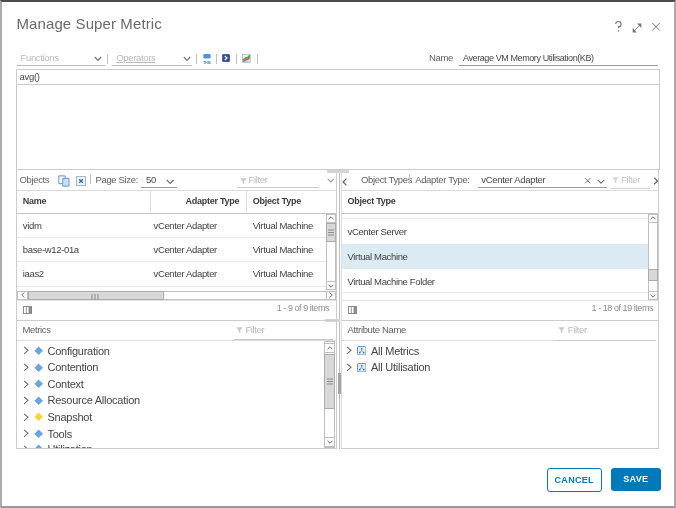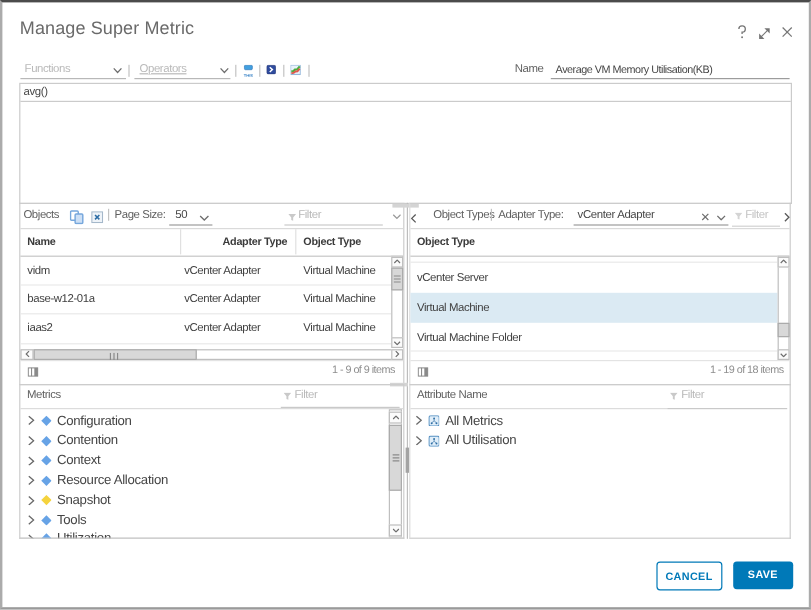--- a/index.html
+++ b/index.html
@@ -222,21 +222,21 @@
       <path d="M0.6 0.8 L3 3.2 L5.4 0.8" stroke="#6e6e6e" stroke-width="1" fill="none"></path>
     </svg>
   </div>
 
 <div class="abs" style="left:342px; top:299.5px; width:316px; height:1px; background:#e3e3e3;"></div>
 <svg class="abs" style="left:347.7px; top:306.3px;" width="9" height="8" viewBox="0 0 9 8">
   <rect x="0.5" y="0.5" width="8" height="7" fill="#fff" stroke="#8a8a8a" stroke-width="1"></rect>
   <path d="M3.3 0.5 V7.5" stroke="#8a8a8a" stroke-width="0.9"></path>
   <rect x="5.6" y="0.5" width="2.9" height="7" fill="#8a8a8a"></rect>
 </svg>
-<div class="abs" style="left:553px; top:302.5px; width:100px; text-align:right; font-size:9px; letter-spacing:-0.45px; color:#8e8e8e; line-height:11px; white-space:pre;">1 - 19 of 18 items</div>
+<div class="abs" style="left:553px; top:302.5px; width:100px; text-align:right; font-size:9px; letter-spacing:-0.45px; color:#8e8e8e; line-height:11px; white-space:pre;">1 - 18 of 19 items</div>
 
 <div class="abs" style="left:16px; top:319.5px; width:321px; height:129.5px; border:1px solid #cccccc;"></div>
 <div class="ui" style="left:22.5px; top:324px;">Metrics</div>
 <svg class="abs" style="left:236px; top:327.4px;" width="7" height="6.5" viewBox="0 0 7 6.5">
     <path d="M0.3 0.3 L6.7 0.3 L4.3 3.3 L4.3 6.2 L2.7 5.4 L2.7 3.3 Z" fill="#c9c9c9"></path>
   </svg>
 <div class="ph" style="left:245.4px; top:324px;">Filter</div>
 <div class="abs" style="left:234.4px; top:339px; width:98.6px; height:1px; background:#c9c9c9;"></div>
 <div class="abs" style="left:17px; top:340px; width:319px; height:1px; background:#dcdcdc;"></div>
 <div id="mtree">

